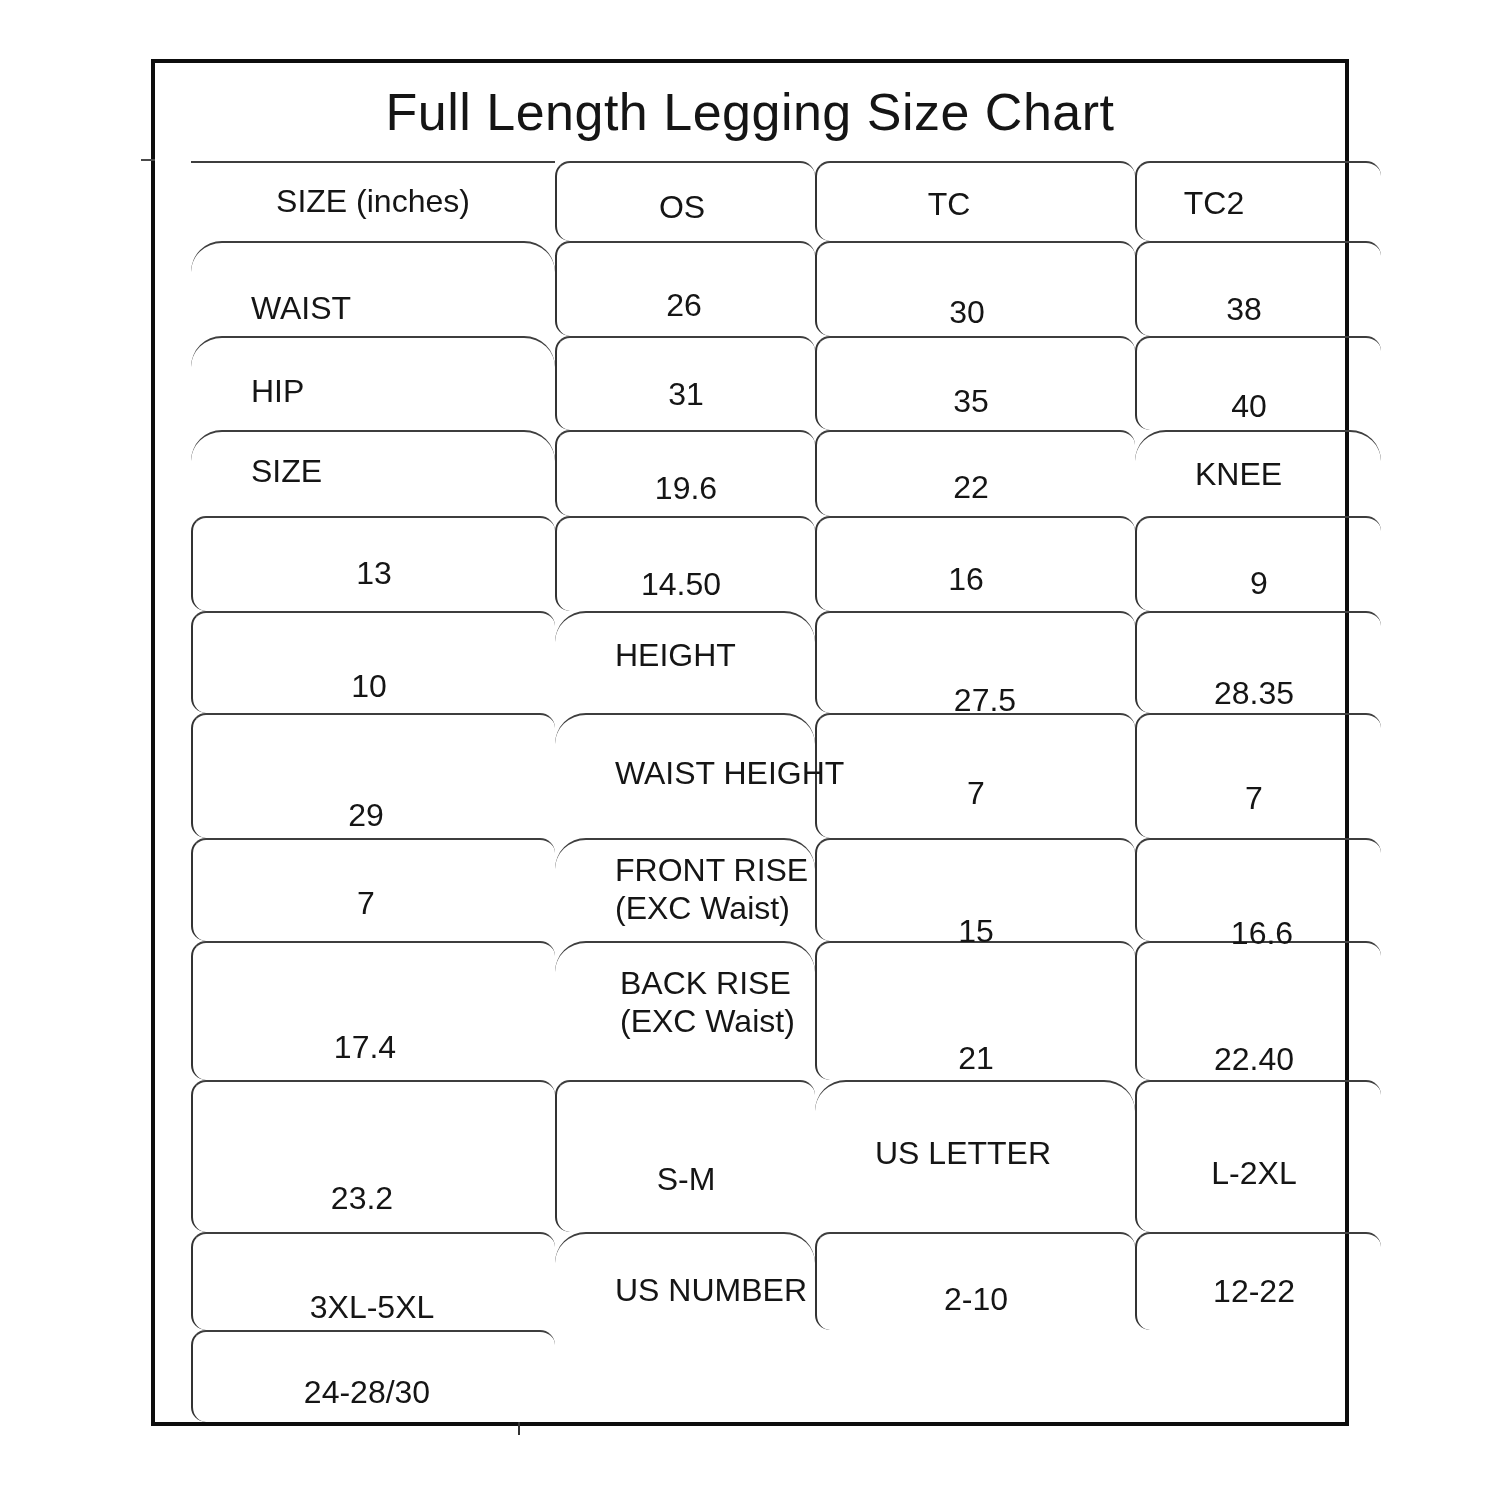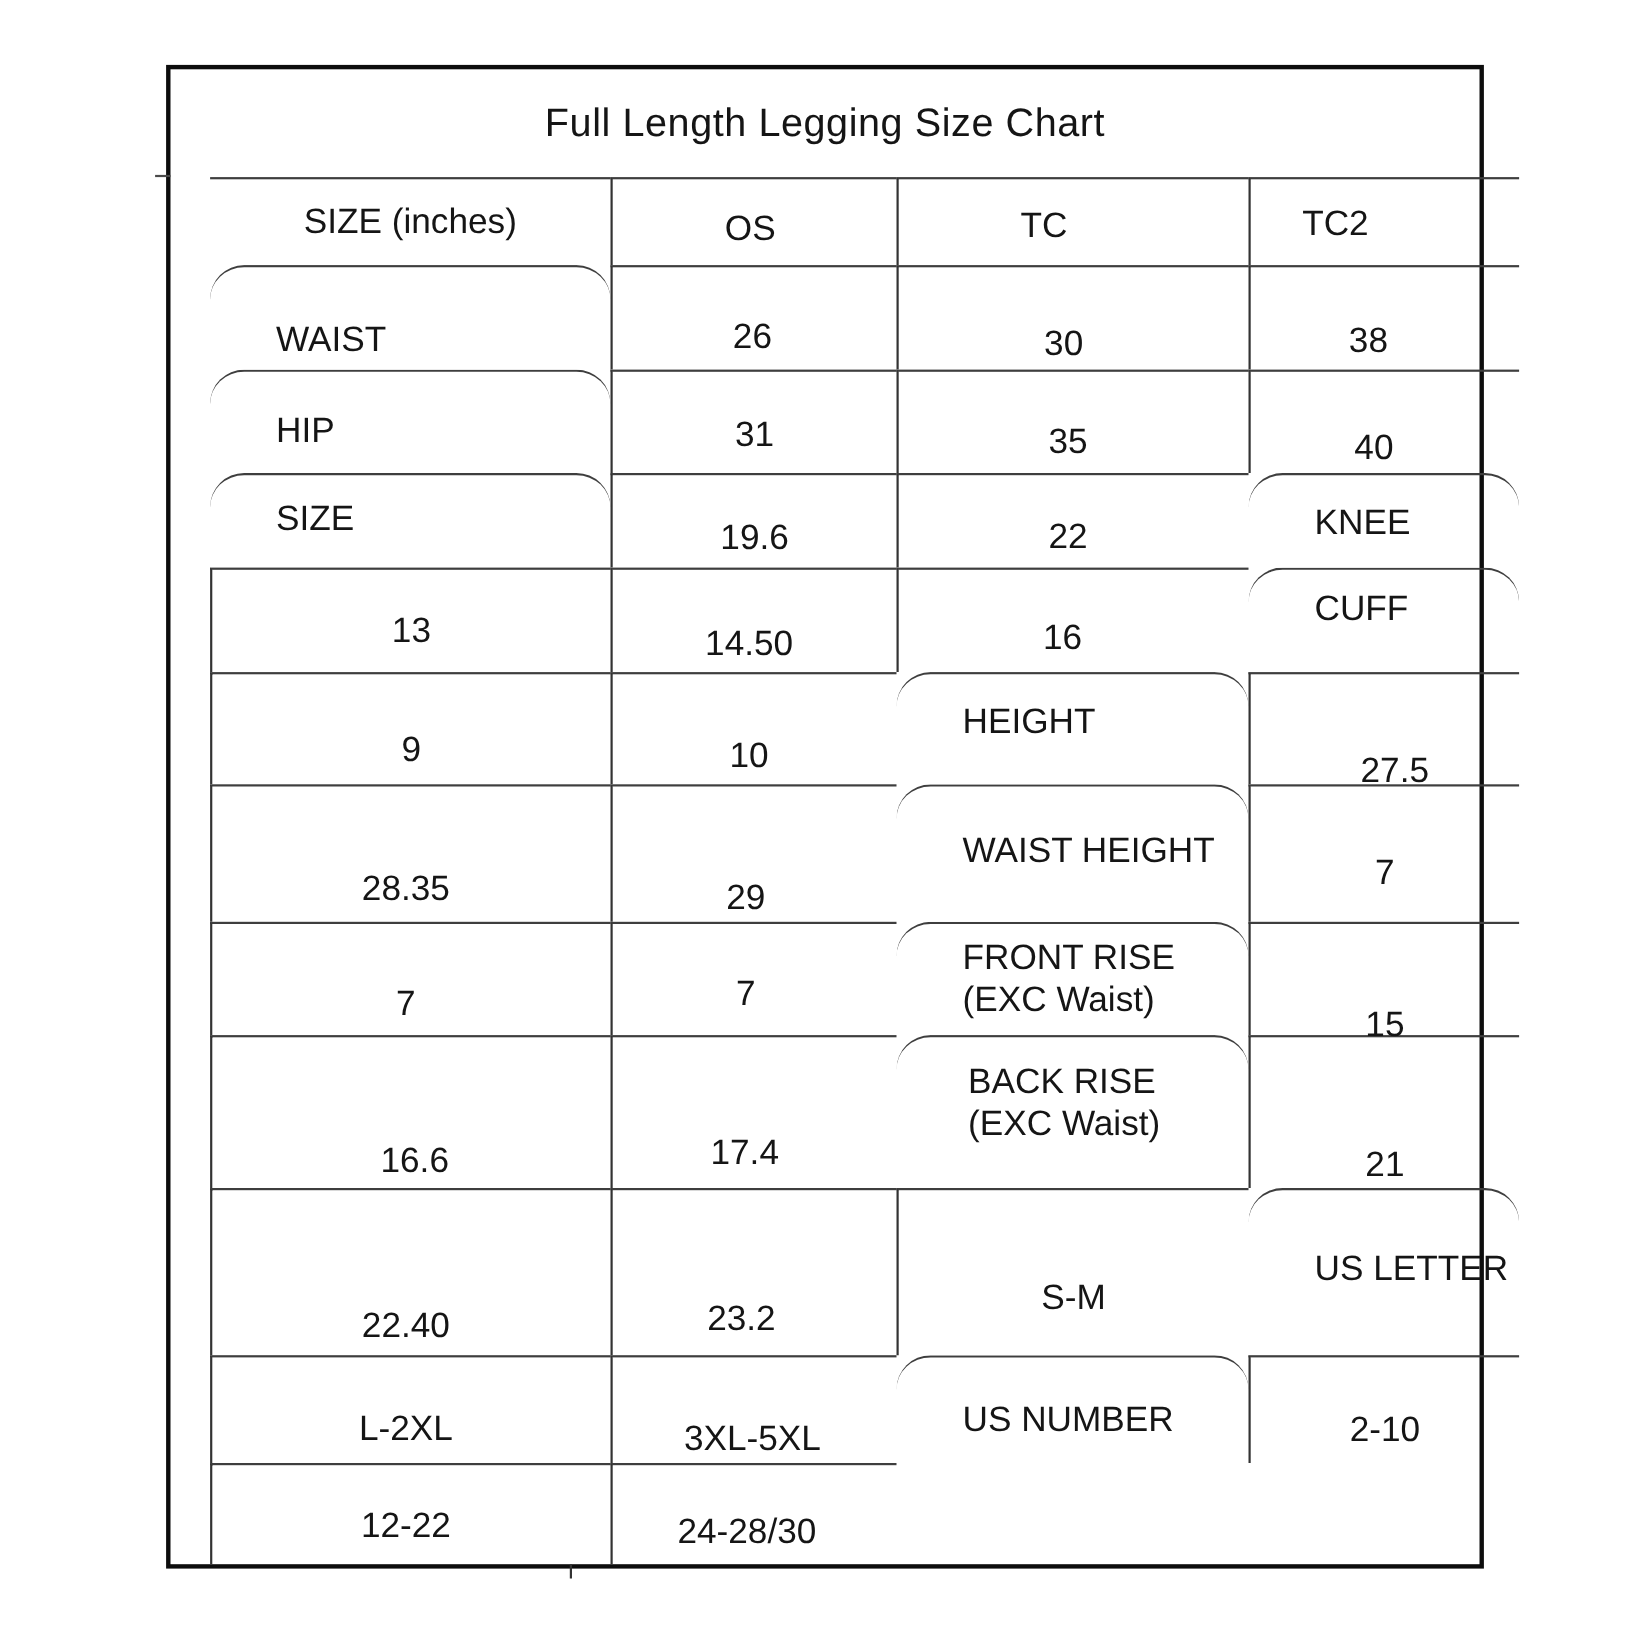--- a/index.html
+++ b/index.html
@@ -9,36 +9,36 @@
     position:relative;overflow:hidden;
   }
   .size-table{
     position:absolute;left:151px;top:59px;
     width:1190px;height:1359px;
     border:4px solid #0d0d0d;
     background:#ffffff;
   }
   .title-row{
     height:98px;display:flex;align-items:center;justify-content:center;
-    font-size:36px;letter-spacing:0.5px;
+    font-size:52px;letter-spacing:0.5px;
   }
   .grid{
     display:grid;
     grid-template-columns:364px 260px 320px 246px;
     grid-template-rows:80px 95px 94px 86px 95px 102px 125px 103px 139px 152px 98px 92px;
     padding-left:36px;
   }
   .cell{
     display:flex;align-items:center;justify-content:center;
     border-top:2px solid #3e3e3e;
     font-size:32px;
     box-sizing:border-box;
     overflow:visible;
   }
-  .cell.vline{border-left:2px solid #333333;}
+  .cell.vline{border-left:2px solid #333333;border-radius:15px;}
   .cell.label{justify-content:flex-start;padding-left:60px;border-radius:31px;}
   .t{
     transform:translate(var(--tx,0px),var(--ty,0px));
     display:flex;flex-direction:column;align-items:flex-start;
     line-height:38px;white-space:nowrap;
   }
   .cell:not(.label) .t{align-items:center;}
   .tick-left{
     position:absolute;left:-14px;top:96px;width:14px;height:2px;background:#4a4a4a;
   }
@@ -114,23 +114,20 @@
     <div class="cell vline">
         <span class="t" style="--ty:8px">13</span>
       </div>
     <div class="cell vline">
         <span class="t" style="--tx:-5px;--ty:19px">14.50</span>
       </div>
     <div class="cell vline">
         <span class="t" style="--tx:-10px;--ty:14px">16</span>
       </div>
 
-    <div class="cell label">
-        <span class="t" style="--ty:-12px">CUFF</span>
-      </div>
     <div class="cell vline">
         <span class="t" style="--ty:18px">9</span>
       </div>
     <div class="cell vline">
         <span class="t" style="--tx:-5px;--ty:23px">10</span>
       </div>
 
     <div class="cell label">
         <span class="t" style="--ty:-8px">HEIGHT</span>
       </div>

